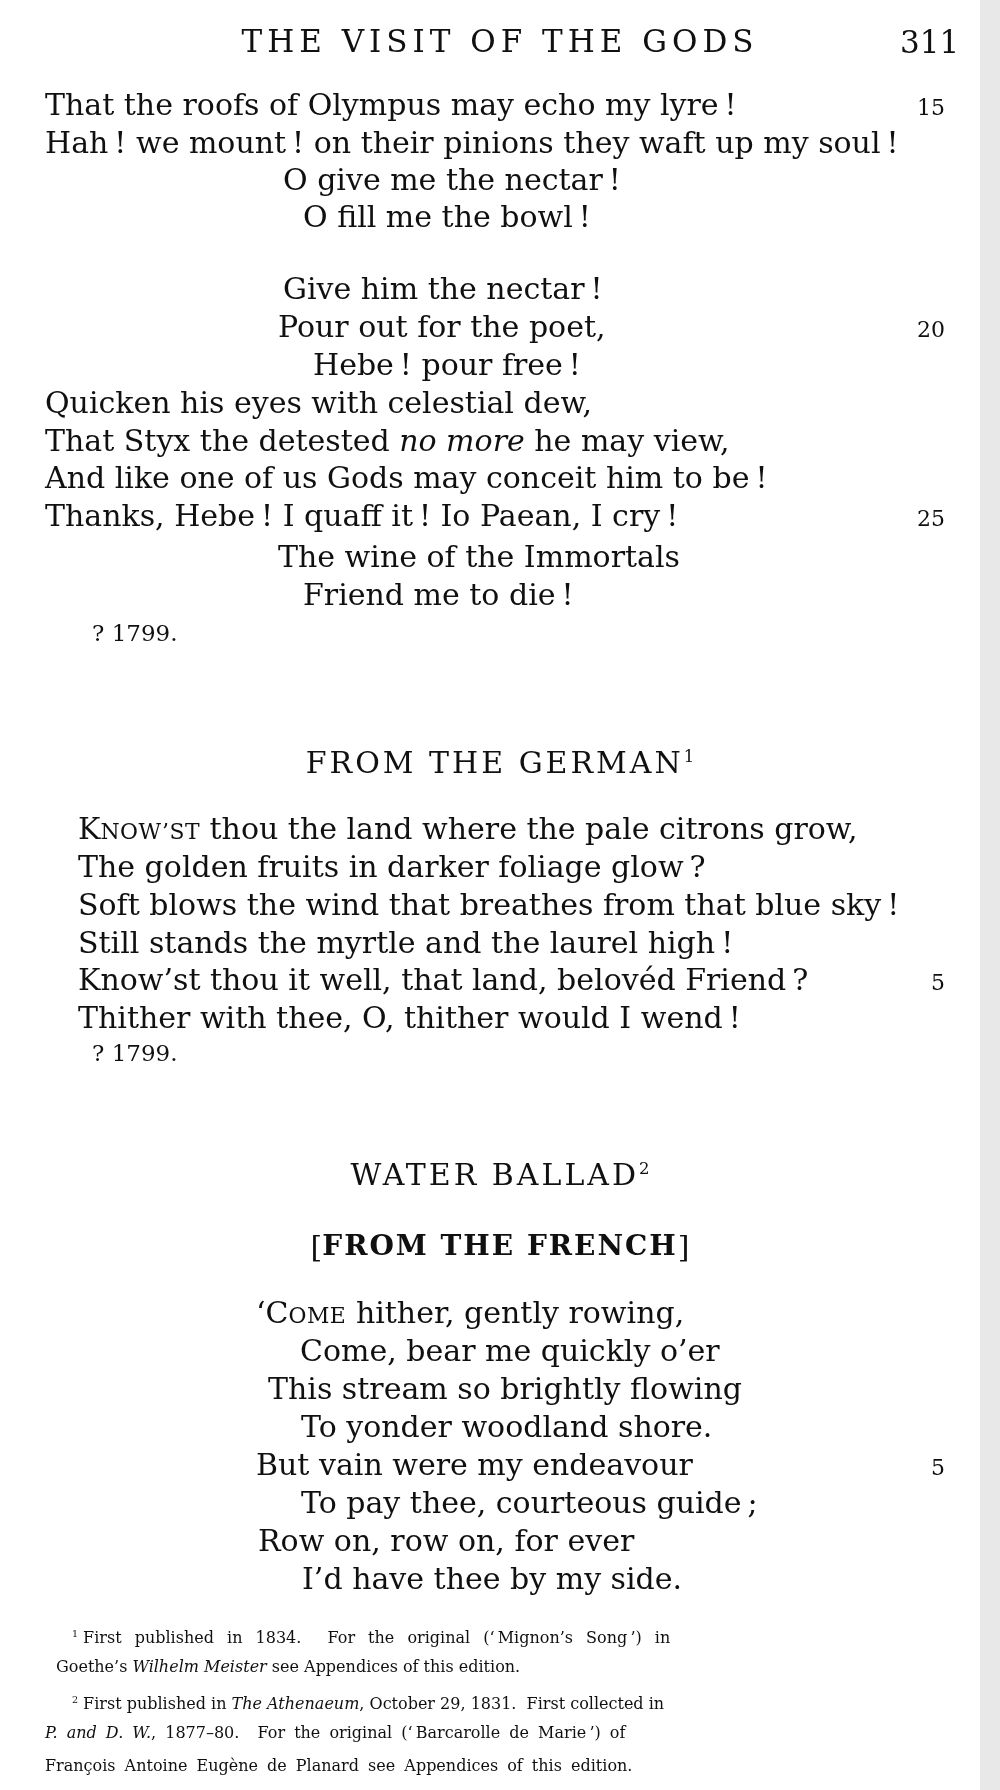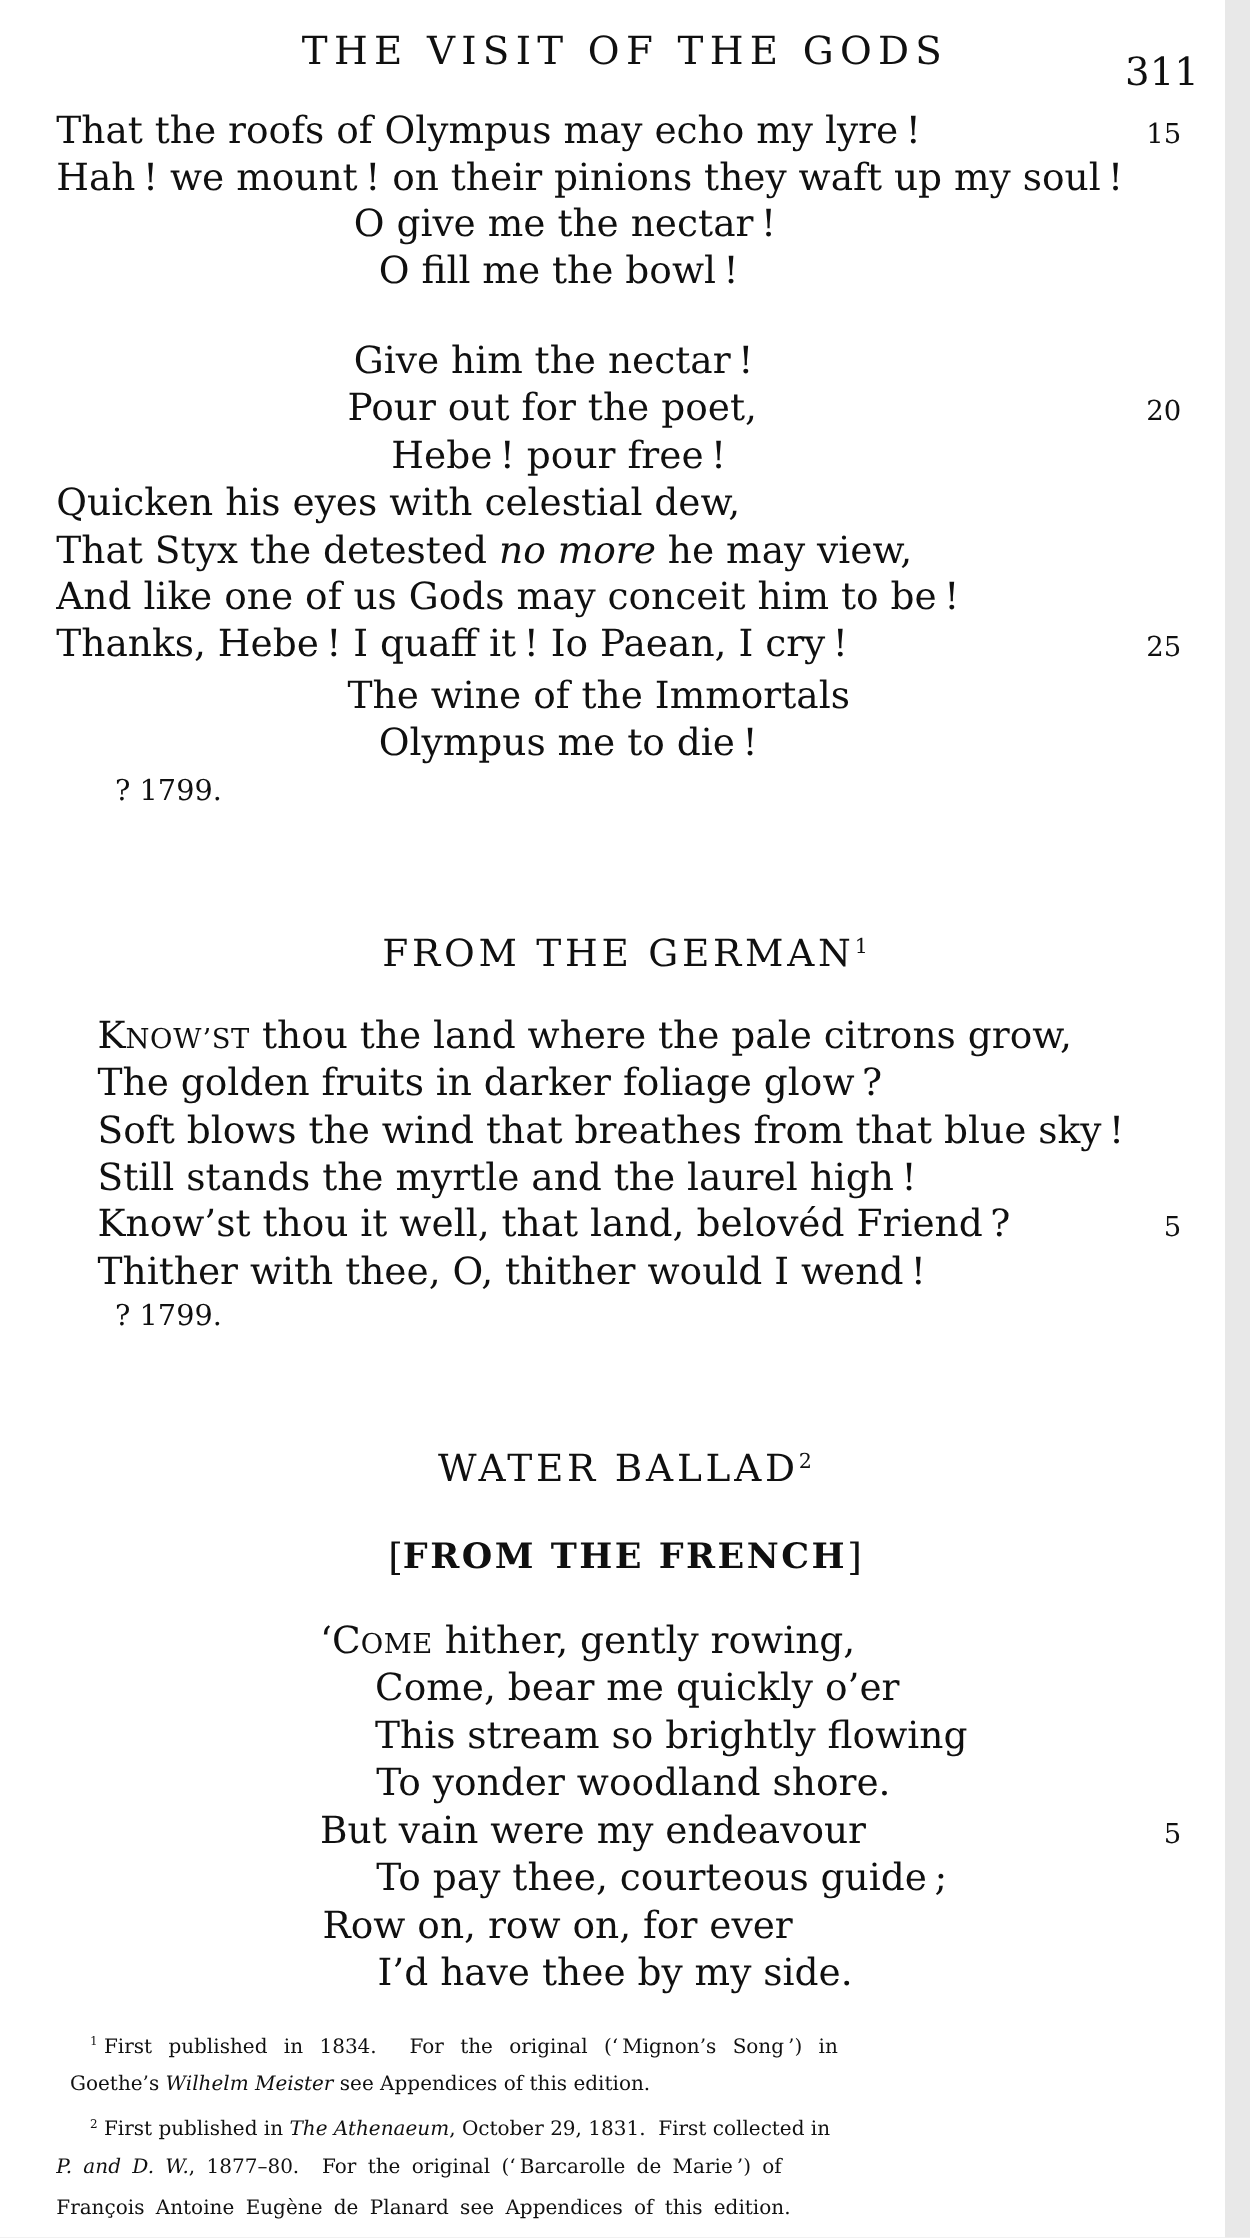--- a/index.html
+++ b/index.html
@@ -25,59 +25,59 @@
   .bracket{font-size:30px;font-weight:normal;vertical-align:-2px;}
   .fn{position:absolute;white-space:nowrap;font-size:16px;line-height:28px;}
   i{font-style:italic;}
 </style>
 </head>
 <body>
 
 <div class="page">
 
   <div class="ln centered running-head" style="top:24px;">THE VISIT OF THE GODS</div>
-  <div class="pagenum" style="top:40px;">311</div>
+  <div class="pagenum" style="top:24px;">311</div>
 
   <div class="ln" style="top:88px;left:45px;">That the roofs of Olympus may echo my lyre !</div>
   <div class="num" style="top:95px;">15</div>
   <div class="ln" style="top:126px;left:45px;">Hah ! we mount ! on their pinions they waft up my soul !</div>
   <div class="ln" style="top:163px;left:283px;">O give me the nectar !</div>
   <div class="ln" style="top:200px;left:303px;">O fill me the bowl !</div>
 
   <div class="ln" style="top:272px;left:283px;">Give him the nectar !</div>
   <div class="ln" style="top:310px;left:278px;">Pour out for the poet,</div>
   <div class="num" style="top:317px;">20</div>
   <div class="ln" style="top:348px;left:313px;">Hebe ! pour free !</div>
   <div class="ln" style="top:386px;left:45px;">Quicken his eyes with celestial dew,</div>
   <div class="ln" style="top:424px;left:45px;"><span>That Styx the detested </span><i>no more</i><span> he may view,</span></div>
   <div class="ln" style="top:461px;left:45px;">And like one of us Gods may conceit him to be !</div>
   <div class="ln" style="top:499px;left:45px;">Thanks, Hebe ! I quaff it ! Io Paean, I cry !</div>
   <div class="num" style="top:506px;">25</div>
   <div class="ln" style="top:540px;left:278px;">The wine of the Immortals</div>
-  <div class="ln" style="top:578px;left:303px;">Olympus me to die !</div>
+  <div class="ln" style="top:578px;left:303px;">Friend me to die !</div>
   <div class="ln date" style="top:616px;left:92px;">? 1799.</div>
 
   <div class="ln centered heading" style="top:740px;"><span>FROM THE GERMAN</span><sup class="sup">1</sup></div>
 
   <div class="ln" style="top:812px;left:78px;"><span>K</span><span class="sc">now’st</span><span> thou the land where the pale citrons grow,</span></div>
   <div class="ln" style="top:850px;left:78px;">The golden fruits in darker foliage glow ?</div>
   <div class="ln" style="top:888px;left:78px;">Soft blows the wind that breathes from that blue sky !</div>
   <div class="ln" style="top:926px;left:78px;">Still stands the myrtle and the laurel high !</div>
   <div class="ln" style="top:963px;left:78px;">Know’st thou it well, that land, belovéd Friend ?</div>
   <div class="num" style="top:970px;">5</div>
   <div class="ln" style="top:1001px;left:78px;">Thither with thee, O, thither would I wend !</div>
   <div class="ln date" style="top:1036px;left:92px;">? 1799.</div>
 
   <div class="ln centered heading" style="top:1152px;"><span>WATER BALLAD</span><sup class="sup">2</sup></div>
 
   <div class="ln centered" style="top:1228px;"><span class="bracket">[</span><span class="subtitle-text">from the french</span><span class="bracket">]</span></div>
 
   <div class="ln" style="top:1296px;left:256px;"><span>‘C</span><span class="sc">ome</span><span> hither, gently rowing,</span></div>
   <div class="ln" style="top:1334px;left:300px;">Come, bear me quickly o’er</div>
-  <div class="ln" style="top:1372px;left:268px;margin-left:32px;">This stream so brightly flowing</div>
+  <div class="ln" style="top:1372px;left:268px;">This stream so brightly flowing</div>
   <div class="ln" style="top:1410px;left:301px;">To yonder woodland shore.</div>
   <div class="ln" style="top:1448px;left:256px;">But vain were my endeavour</div>
   <div class="num" style="top:1455px;">5</div>
   <div class="ln" style="top:1486px;left:301px;">To pay thee, courteous guide ;</div>
   <div class="ln" style="top:1524px;left:258px;">Row on, row on, for ever</div>
   <div class="ln" style="top:1562px;left:302px;">I’d have thee by my side.</div>
 
   <div class="fn" style="top:1620px;left:72px;word-spacing:8px;"><sup class="fnsup">1</sup><span>First published in 1834.&nbsp; For the original (‘ Mignon’s Song ’) in</span></div>
   <div class="fn" style="top:1653px;left:56px;"><span>Goethe’s </span><i>Wilhelm Meister</i><span> see Appendices of this edition.</span></div>
   <div class="fn" style="top:1686px;left:72px;"><sup class="fnsup">2</sup><span>First published in </span><i>The Athenaeum</i><span>, October 29, 1831.&nbsp; First collected in</span></div>

